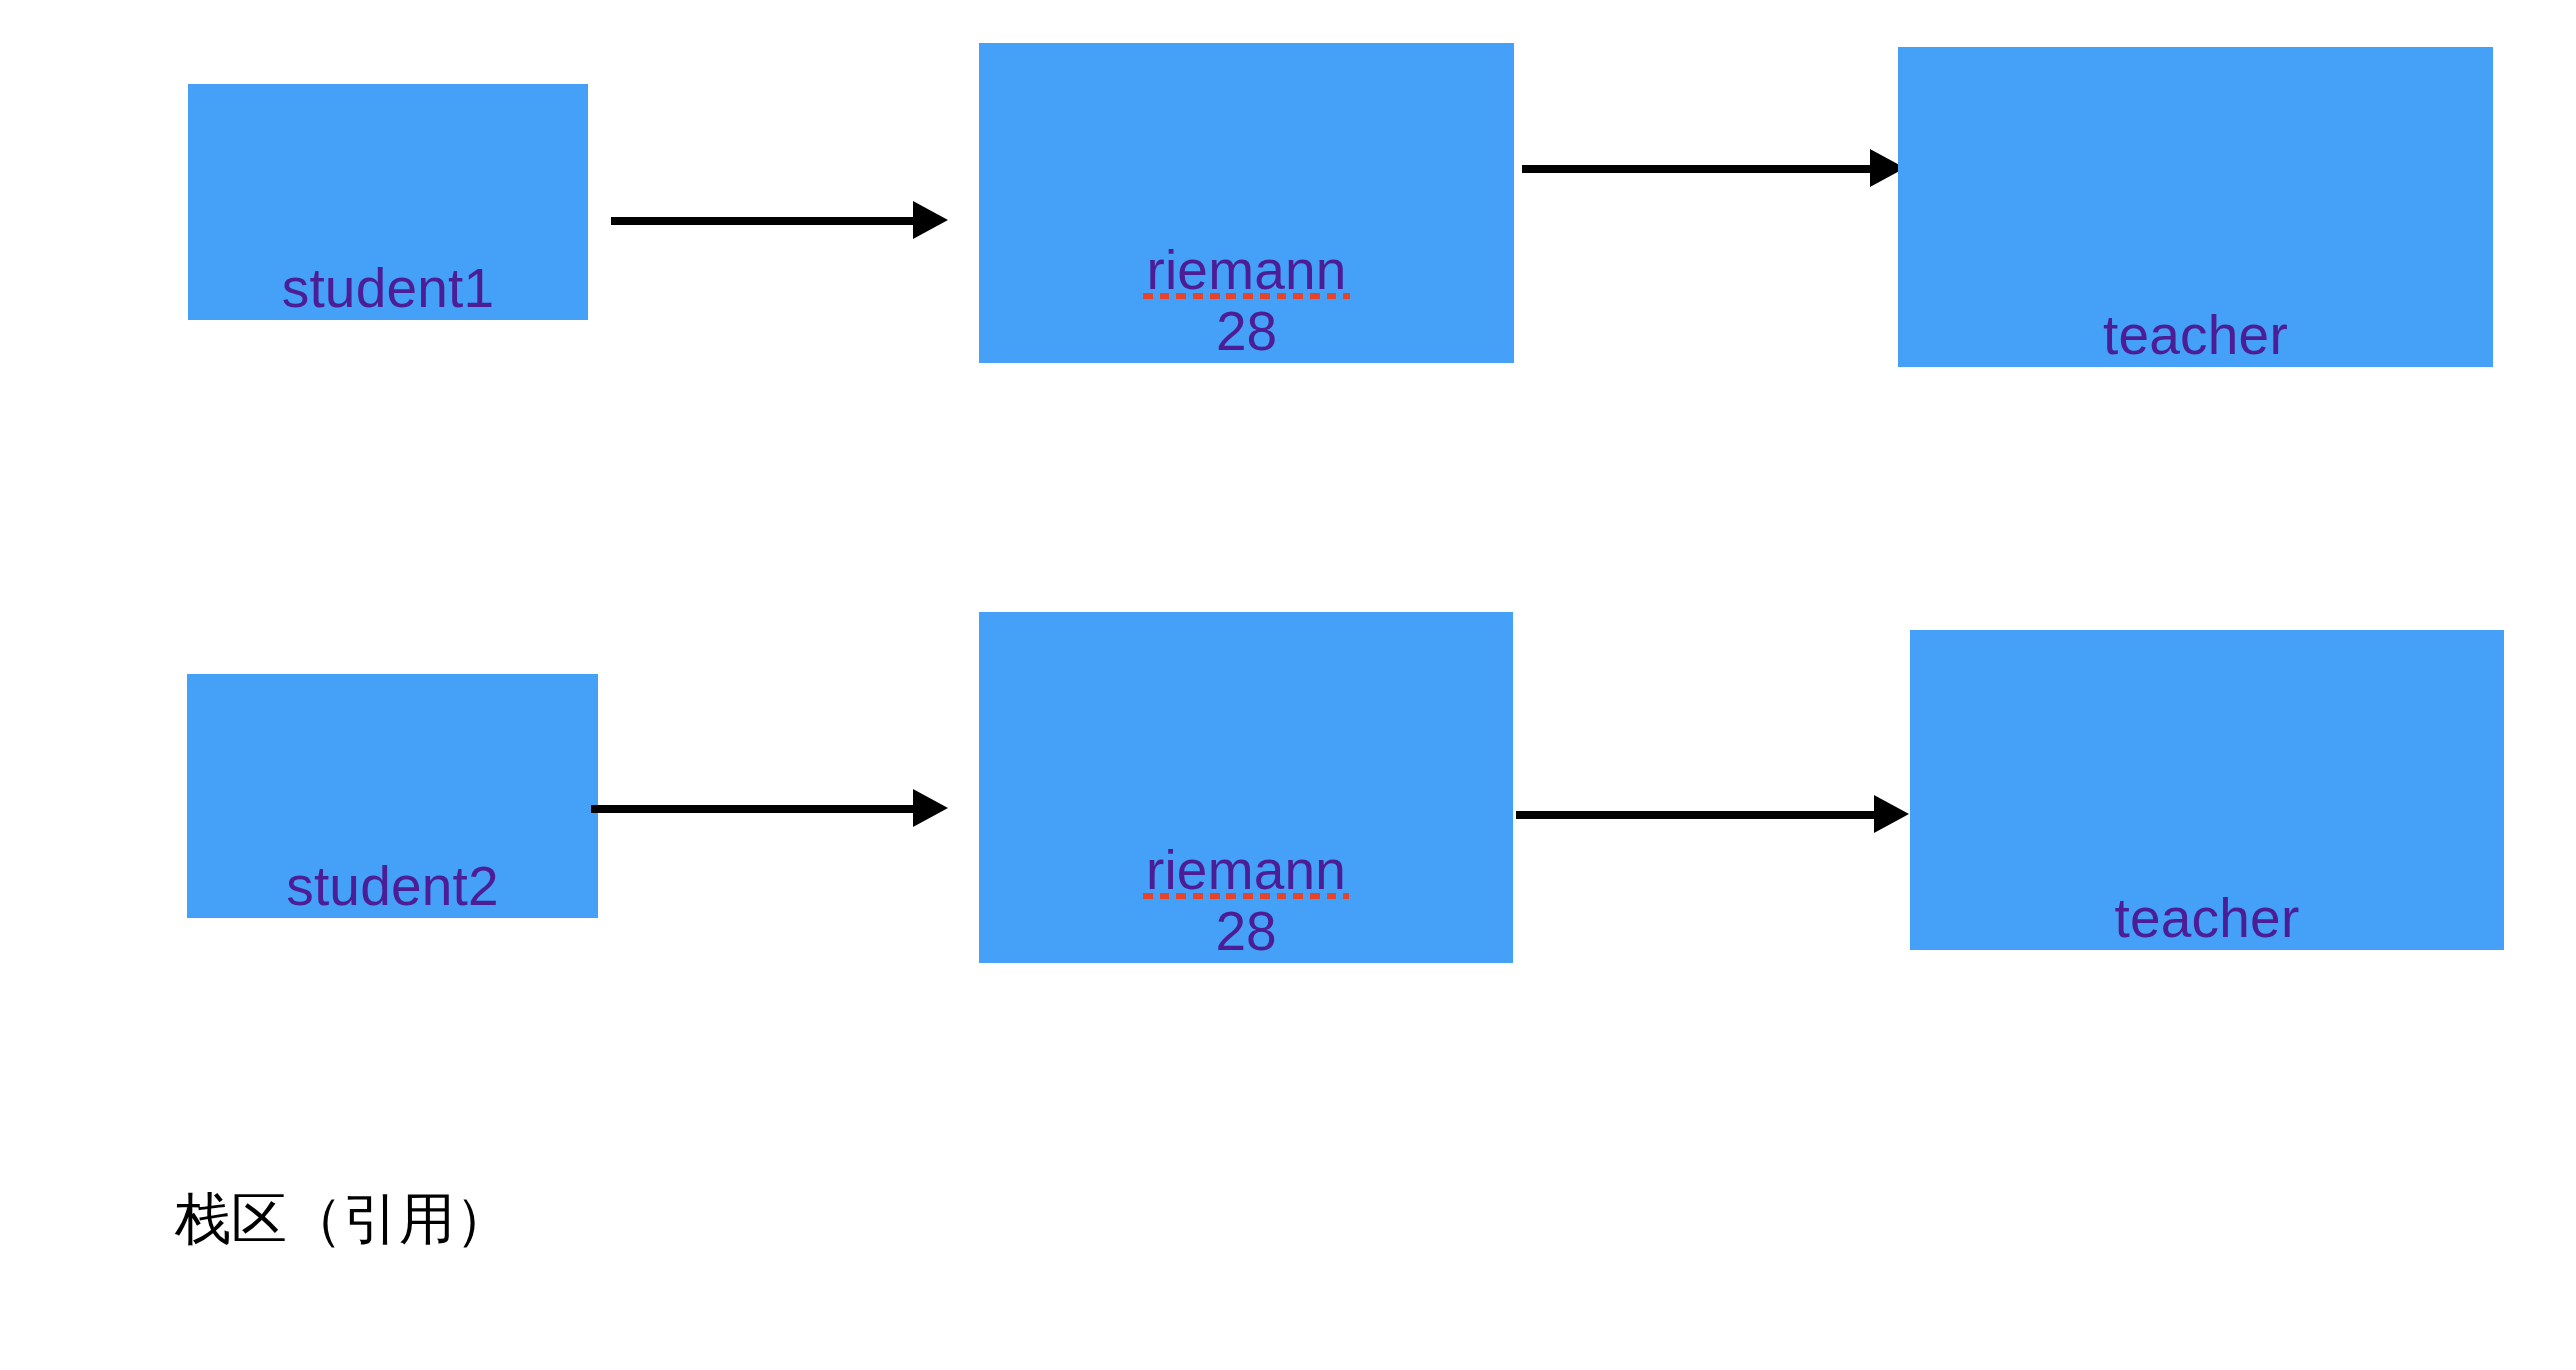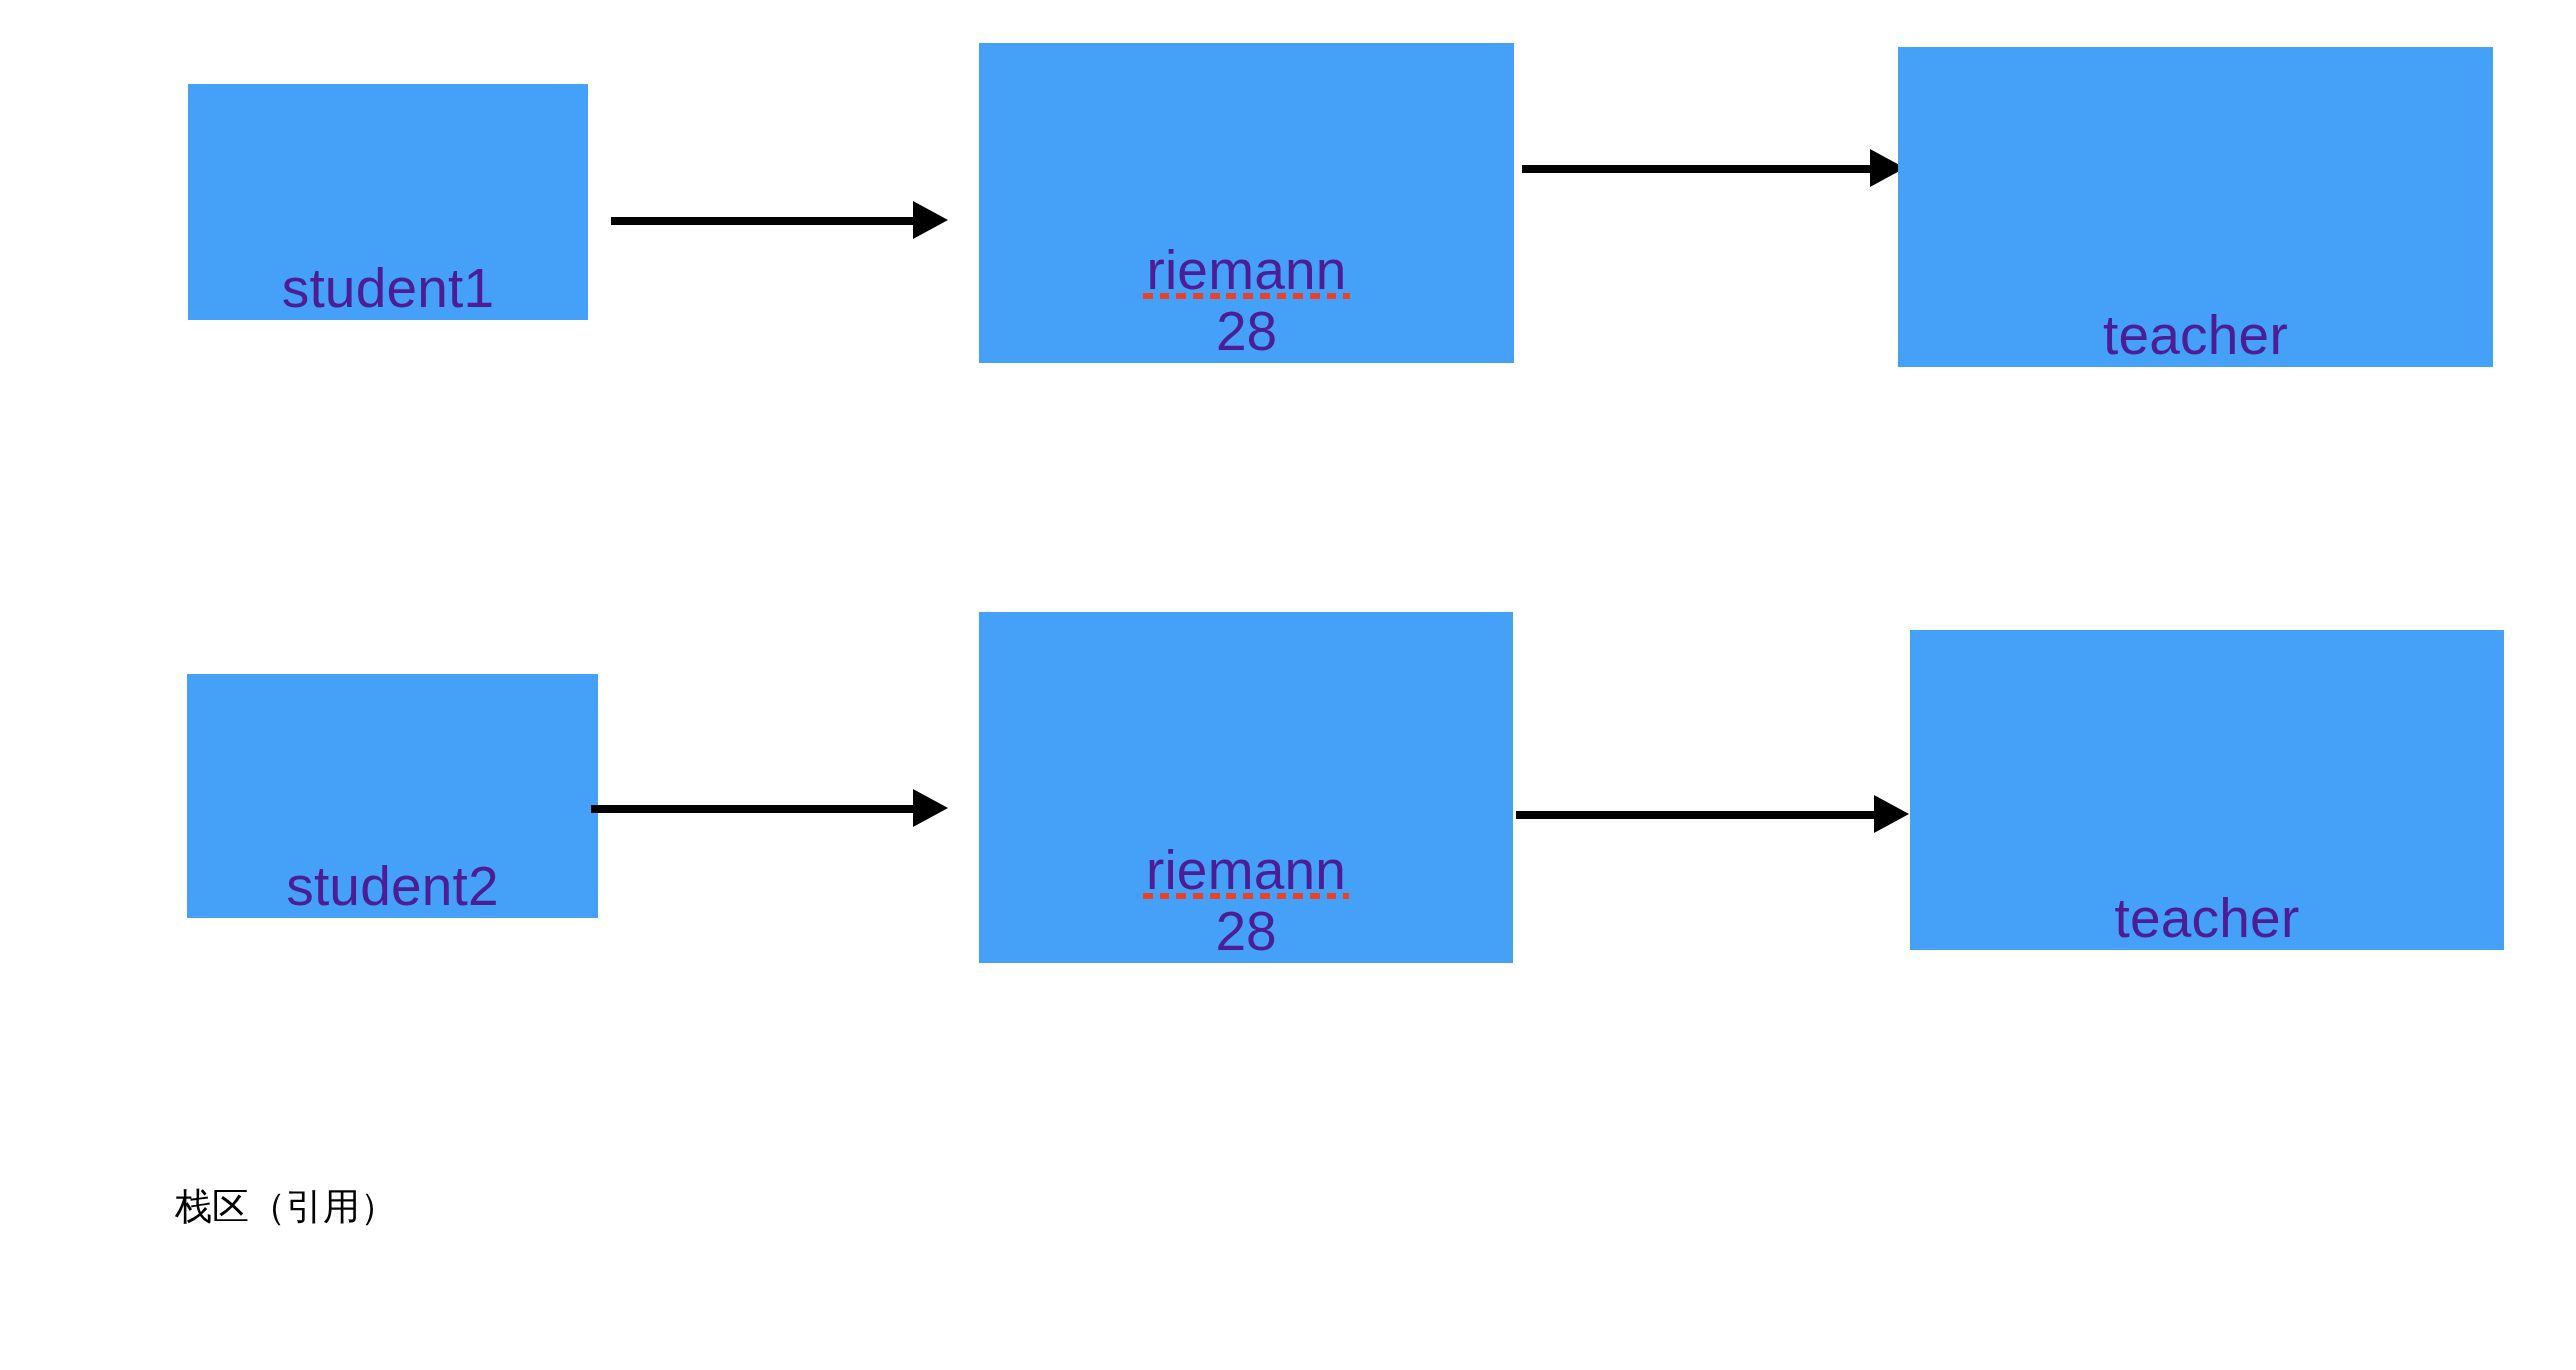--- a/index.html
+++ b/index.html
@@ -83,21 +83,21 @@
     height: 0;
     border-top: 19.7px solid transparent;
     border-bottom: 19.7px solid transparent;
     border-left: 35px solid #000000;
   }
 
   
   .caption {
     position: absolute;
     color: #000000;
-    font-size: 37px;
+    font-size: 56px;
     font-weight: 400;
     white-space: nowrap;
     font-family: Liberation Mono, monospace;
   }
 </style>
 </head>
 <body>
 
 <div id="canvas">
 

